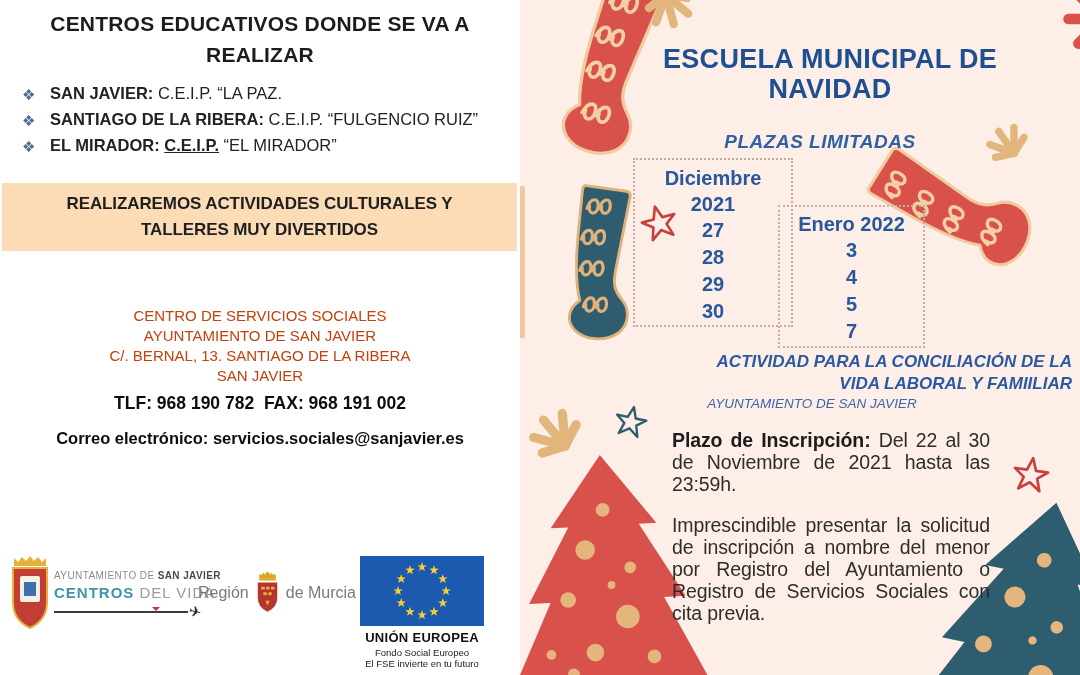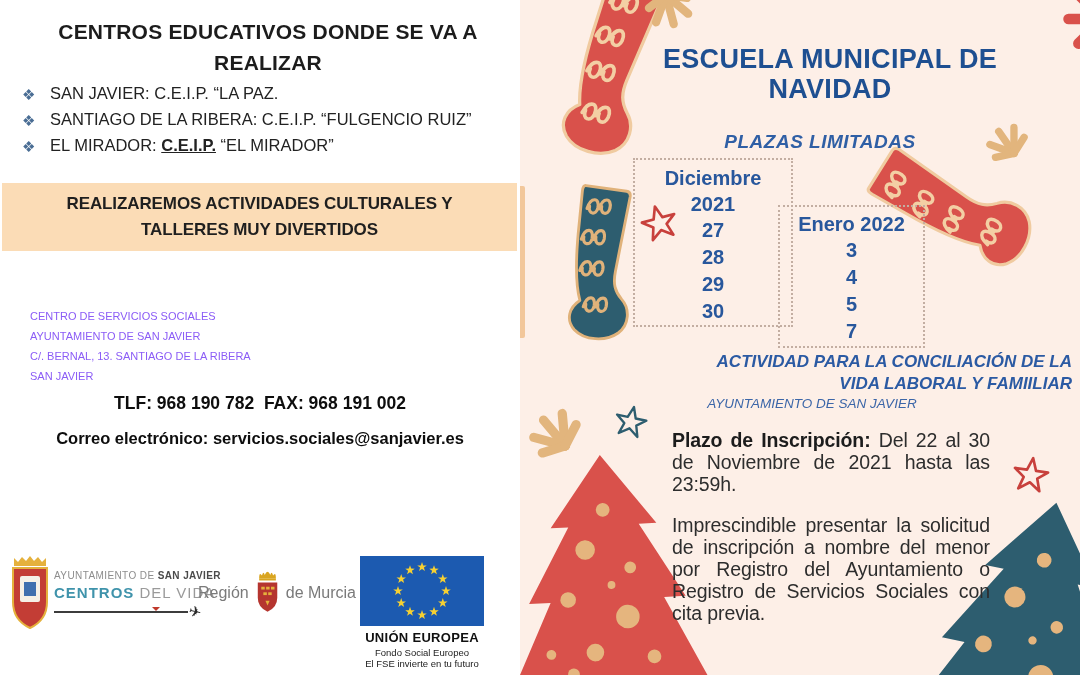--- a/index.html
+++ b/index.html
@@ -1,32 +1,32 @@
 <!DOCTYPE html>
 <html><head>
 <meta charset="utf-8">
 <style>
   html,body{margin:0;padding:0;background:#fff;}
   .canvas{position:relative;width:1080px;height:675px;overflow:hidden;
           font-family:"Liberation Sans",sans-serif;background:#fff;}
   
   .left-panel{position:absolute;left:0;top:0;width:520px;height:675px;background:#ffffff;}
-  .l-title{position:absolute;left:30px;top:8px;width:460px;margin:8px;text-align:center;
+  .l-title{position:absolute;left:30px;top:8px;width:460px;margin:0;text-align:center;
            font-size:21px;font-weight:bold;color:#1c1c1c;line-height:31px;letter-spacing:.2px;}
   .school-list{position:absolute;left:16px;top:84px;width:500px;margin:0;padding:0;list-style:none;}
   .school-list li{position:relative;padding-left:34px;font-size:16.5px;color:#222;margin-bottom:7px;line-height:19px;}
   .blt{position:absolute;left:6px;top:1px;font-size:15px;color:#4a6d94;}
-  .b{font-weight:normal;}
+  .b{font-weight:bold;}
   .u{font-weight:bold;text-decoration:underline;}
   .banner{position:absolute;left:2px;top:183px;width:515px;height:68px;background:#fbdcb6;
           display:flex;align-items:center;justify-content:center;text-align:center;
           font-weight:bold;font-size:17px;line-height:26px;color:#1f1f1f;
           padding:0 46px;box-sizing:border-box;letter-spacing:-.1px;}
-  .address{position:absolute;left:30px;top:306px;width:460px;text-align:left;
-           font-size:11px;line-height:20px;color:#8b5cf6;}
+  .address{position:absolute;left:30px;top:306px;width:460px;text-align:center;
+           font-size:15px;line-height:20px;color:#c2410c;}
   .phone{position:absolute;left:10px;top:393px;width:500px;text-align:center;
          font-size:17.5px;font-weight:bold;color:#0d0d0d;}
   .email{position:absolute;left:10px;top:429px;width:500px;text-align:center;
          font-size:16.5px;font-weight:bold;color:#0d0d0d;}
   
   .sj-crest{position:absolute;left:10px;top:556px;}
   .sj-text{position:absolute;left:54px;top:570px;width:152px;}
   .sj1{font-size:10px;color:#8d8d8d;letter-spacing:.4px;white-space:nowrap;}
   .sj1 .sjb{color:#4a4a4a;font-weight:bold;}
   .sj2{font-size:15px;margin-top:3px;white-space:nowrap;}

